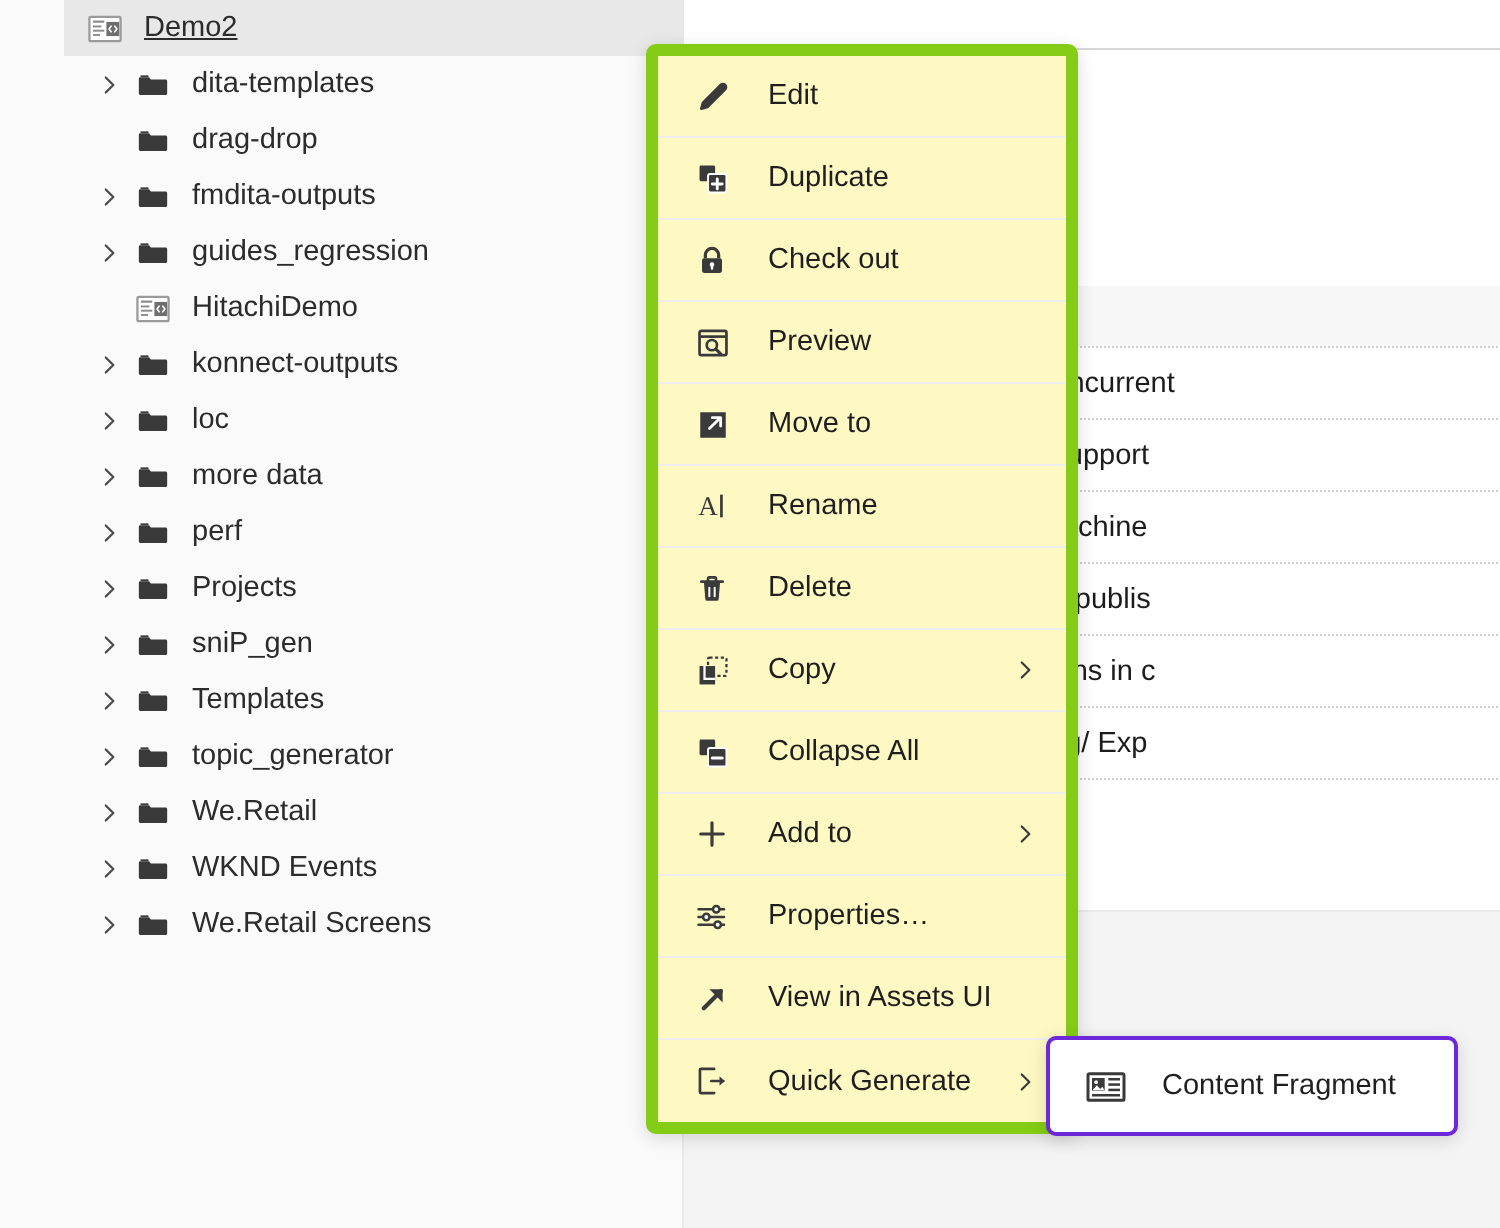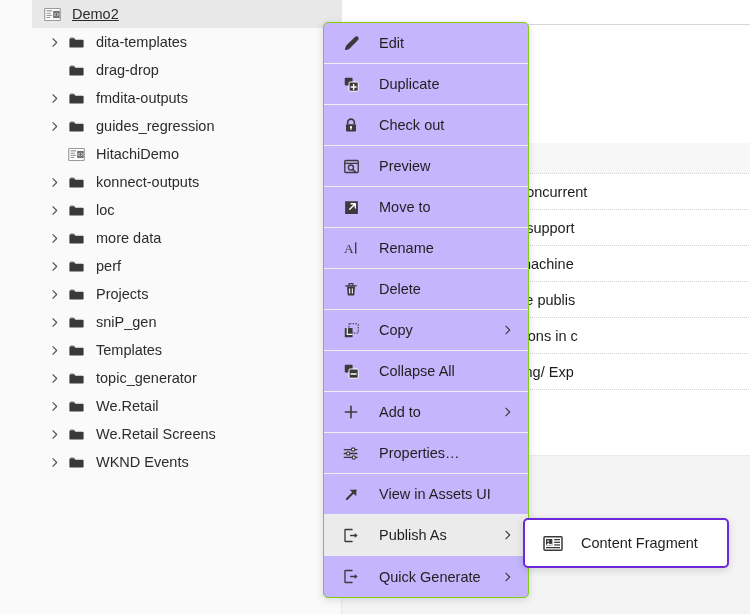--- a/index.html
+++ b/index.html
@@ -117,22 +117,22 @@
     padding-left: 6px;
     white-space: nowrap;
     color: #2c2c2c;
   }
 
   
   .ctx-menu {
     position: absolute;
     left: 323px; top: 22px;
     width: 204px;
-    background: #c4b5fd;
-    border: 1px solid #84cc16;
+    background: #fef9c3;
+    border: 6px solid #84cc16;
     border-radius: 5px;
     box-shadow: 0 2px 9px rgba(0,0,0,0.14);
     overflow: hidden;
     z-index: 40;
   }
   .ctx-item {
     position: relative;
     display: flex;
     align-items: center;
     height: 41px;
@@ -459,35 +459,35 @@
           <svg width="13" height="13" viewBox="0 0 24 24" fill="none" stroke="currentColor" stroke-width="2" stroke-linecap="round" stroke-linejoin="round">
             <polyline points="9 5 16 12 9 19"></polyline>
           </svg>
         </span>
         <span class="tree-icon">
           <svg width="17" height="17" viewBox="0 0 24 24" fill="#3a3a3a">
             <path d="M2 7.5a1 1 0 0 1 1-1h6.2l1.3 1.6H21a1 1 0 0 1 1 1V18a1 1 0 0 1-1 1H3a1 1 0 0 1-1-1z"></path>
             <path d="M3.2 5.2h5.6v1.2H3.2z"></path>
           </svg>
         </span>
+        <span class="tree-label">WKND Events</span>
+      </div>
+      <div class="tree-row">
+        <span class="chev">
+          <svg width="13" height="13" viewBox="0 0 24 24" fill="none" stroke="currentColor" stroke-width="2" stroke-linecap="round" stroke-linejoin="round">
+            <polyline points="9 5 16 12 9 19"></polyline>
+          </svg>
+        </span>
+        <span class="tree-icon">
+          <svg width="17" height="17" viewBox="0 0 24 24" fill="#3a3a3a">
+            <path d="M2 7.5a1 1 0 0 1 1-1h6.2l1.3 1.6H21a1 1 0 0 1 1 1V18a1 1 0 0 1-1 1H3a1 1 0 0 1-1-1z"></path>
+            <path d="M3.2 5.2h5.6v1.2H3.2z"></path>
+          </svg>
+        </span>
         <span class="tree-label">We.Retail Screens</span>
-      </div>
-      <div class="tree-row">
-        <span class="chev">
-          <svg width="13" height="13" viewBox="0 0 24 24" fill="none" stroke="currentColor" stroke-width="2" stroke-linecap="round" stroke-linejoin="round">
-            <polyline points="9 5 16 12 9 19"></polyline>
-          </svg>
-        </span>
-        <span class="tree-icon">
-          <svg width="17" height="17" viewBox="0 0 24 24" fill="#3a3a3a">
-            <path d="M2 7.5a1 1 0 0 1 1-1h6.2l1.3 1.6H21a1 1 0 0 1 1 1V18a1 1 0 0 1-1 1H3a1 1 0 0 1-1-1z"></path>
-            <path d="M3.2 5.2h5.6v1.2H3.2z"></path>
-          </svg>
-        </span>
-        <span class="tree-label">WKND Events</span>
       </div>
     </div>
 
   <div class="ctx-menu">
       <div class="ctx-item">
         <span class="ctx-ico">
           <svg width="17" height="17" viewBox="0 0 24 24" fill="none" stroke="currentColor" stroke-width="2" stroke-linecap="round" stroke-linejoin="round">
             <path d="M17.5 3.5a2.1 2.1 0 0 1 3 3L8 19l-4.2 1.2L5 16z" fill="currentColor" stroke="currentColor"></path>
           </svg>
         </span>
@@ -604,35 +604,20 @@
         <span class="ctx-label">Properties…</span>
       </div>
       <div class="ctx-item">
         <span class="ctx-ico">
           <svg width="17" height="17" viewBox="0 0 24 24" fill="none">
             <path d="M5.5 18.5L17.5 6.5" stroke="#3a3a3a" stroke-width="3" stroke-linecap="round"></path>
             <path d="M9.5 5.2h9.3v9.3z" fill="#3a3a3a"></path>
           </svg>
         </span>
         <span class="ctx-label">View in Assets UI</span>
-      </div>
-      <div class="ctx-item highlight">
-        <span class="ctx-ico">
-          <svg width="18" height="17" viewBox="0 0 24 24" fill="none">
-            <path d="M13.5 3.5H4.2a.7.7 0 0 0-.7.7v15.6c0 .4.3.7.7.7h9.3" stroke="#3a3a3a" stroke-width="1.9" stroke-linecap="round"></path>
-            <path d="M11.5 12h8.5" stroke="#3a3a3a" stroke-width="1.9" stroke-linecap="round"></path>
-            <path d="M17.3 8.6l3.6 3.4-3.6 3.4z" fill="#3a3a3a"></path>
-          </svg>
-        </span>
-        <span class="ctx-label">Publish As</span>
-        <span class="ctx-arrow">
-          <svg width="13" height="13" viewBox="0 0 24 24" fill="none" stroke="currentColor" stroke-width="2" stroke-linecap="round" stroke-linejoin="round">
-            <polyline points="9 5 16 12 9 19"></polyline>
-          </svg>
-        </span>
       </div>
       <div class="ctx-item">
         <span class="ctx-ico">
           <svg width="18" height="17" viewBox="0 0 24 24" fill="none">
             <path d="M13.5 3.5H4.2a.7.7 0 0 0-.7.7v15.6c0 .4.3.7.7.7h9.3" stroke="#3a3a3a" stroke-width="1.9" stroke-linecap="round"></path>
             <path d="M11.5 12h8.5" stroke="#3a3a3a" stroke-width="1.9" stroke-linecap="round"></path>
             <path d="M17.3 8.6l3.6 3.4-3.6 3.4z" fill="#3a3a3a"></path>
           </svg>
         </span>
         <span class="ctx-label">Quick Generate</span>

